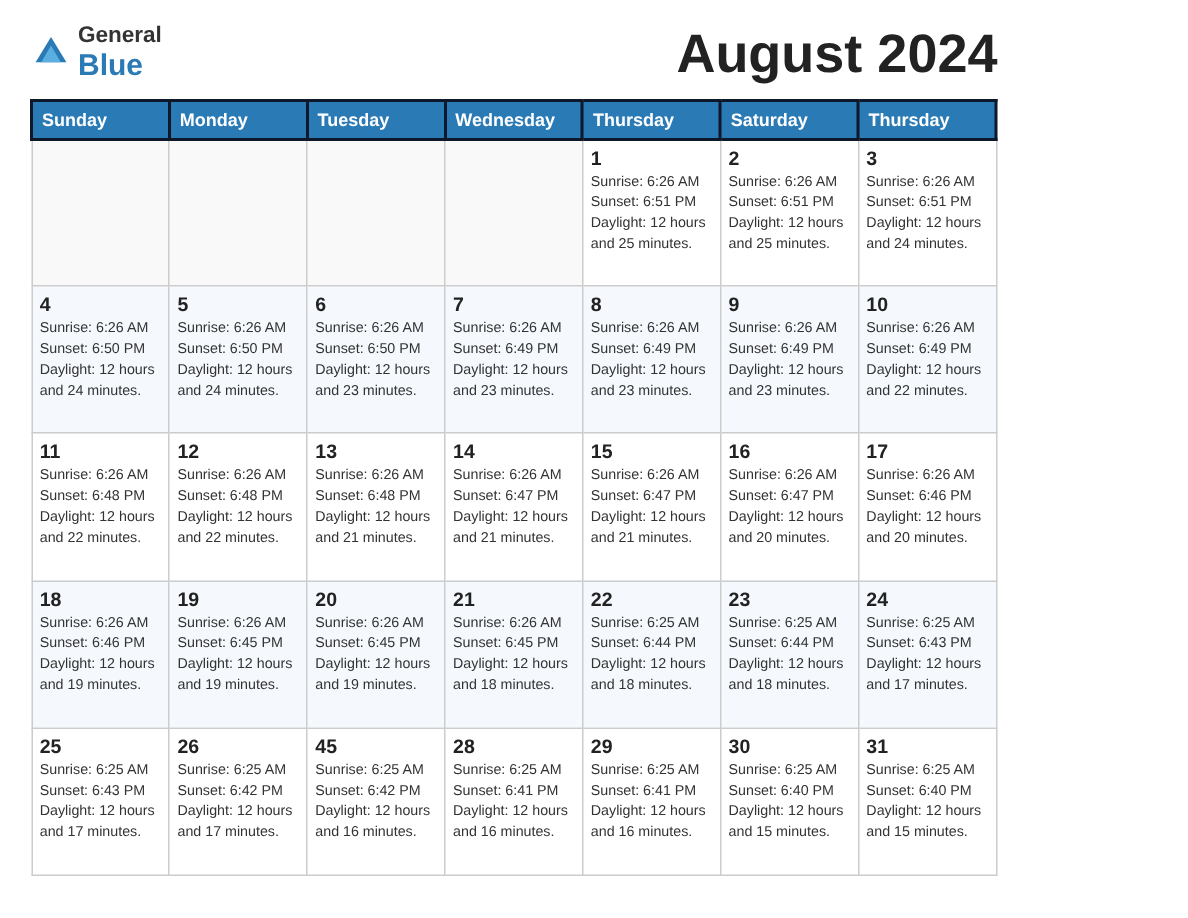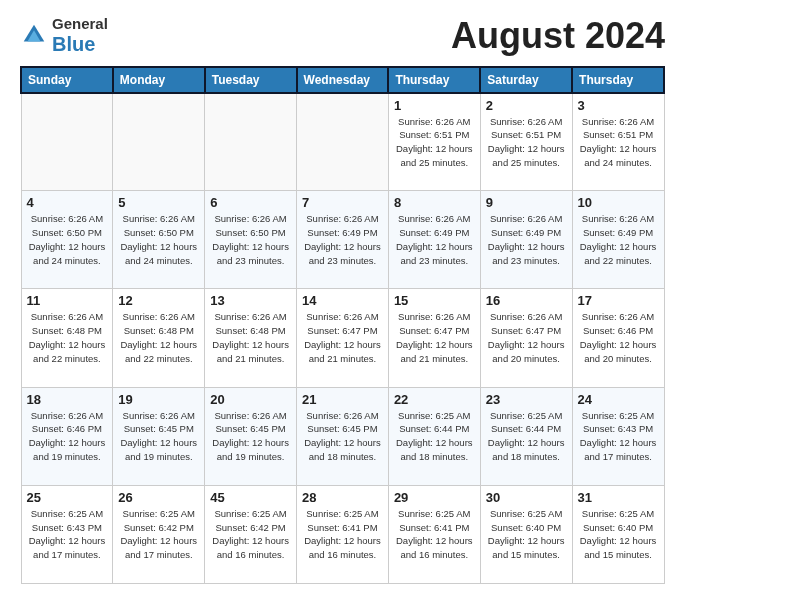--- a/index.html
+++ b/index.html
@@ -95,21 +95,20 @@
       font-size: 13px;
       font-weight: bold;
       color: #222;
       margin-bottom: 2px;
       display: block;
     }
     .day-info {
       font-size: 9.5px;
       color: #333;
       line-height: 1.45;
-      text-align: center;
     }
     table {
       border-collapse: collapse;
       width: 100%;
     }
   </style>
 </head>
 <body>
 
 <div class="page">

